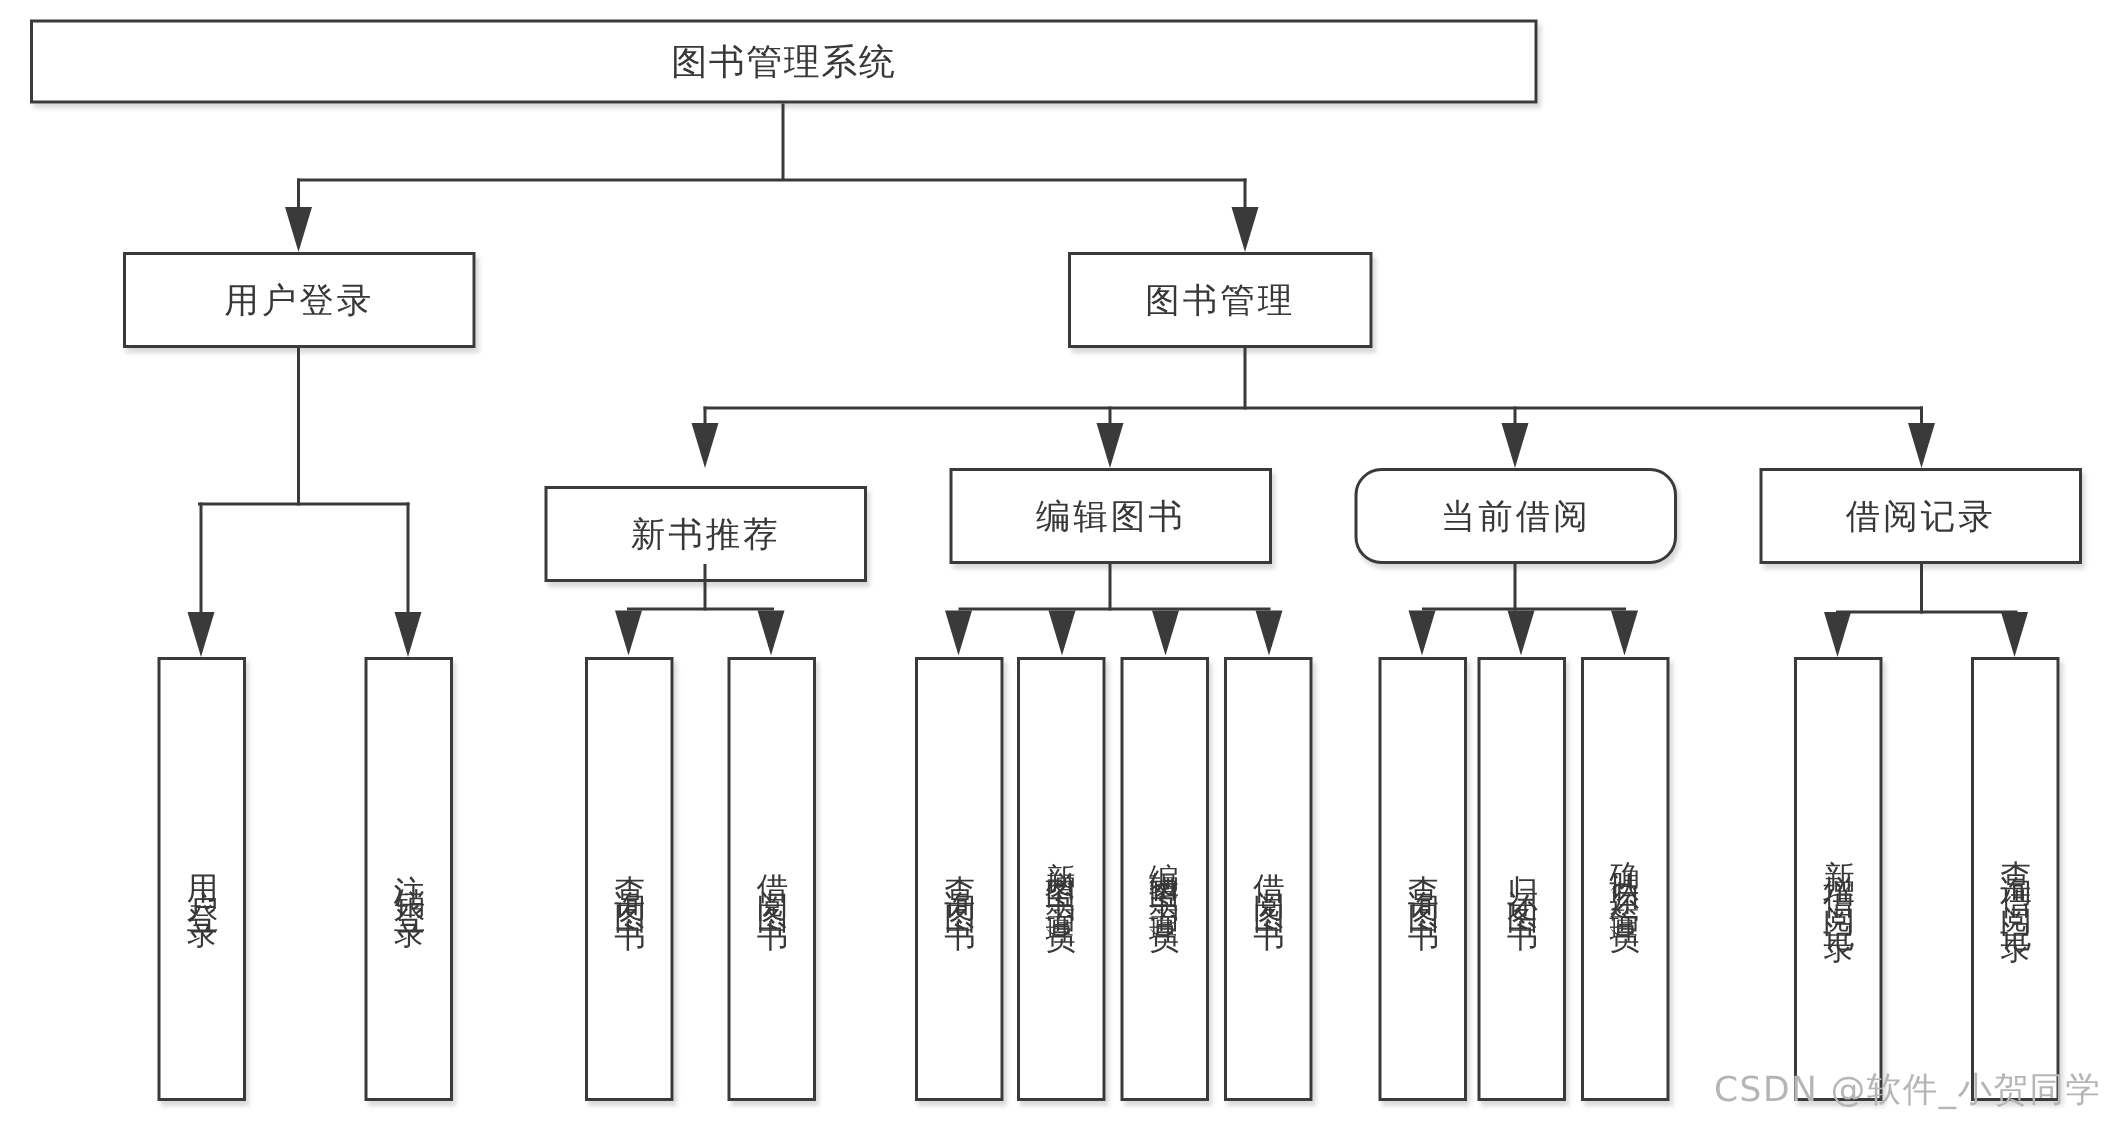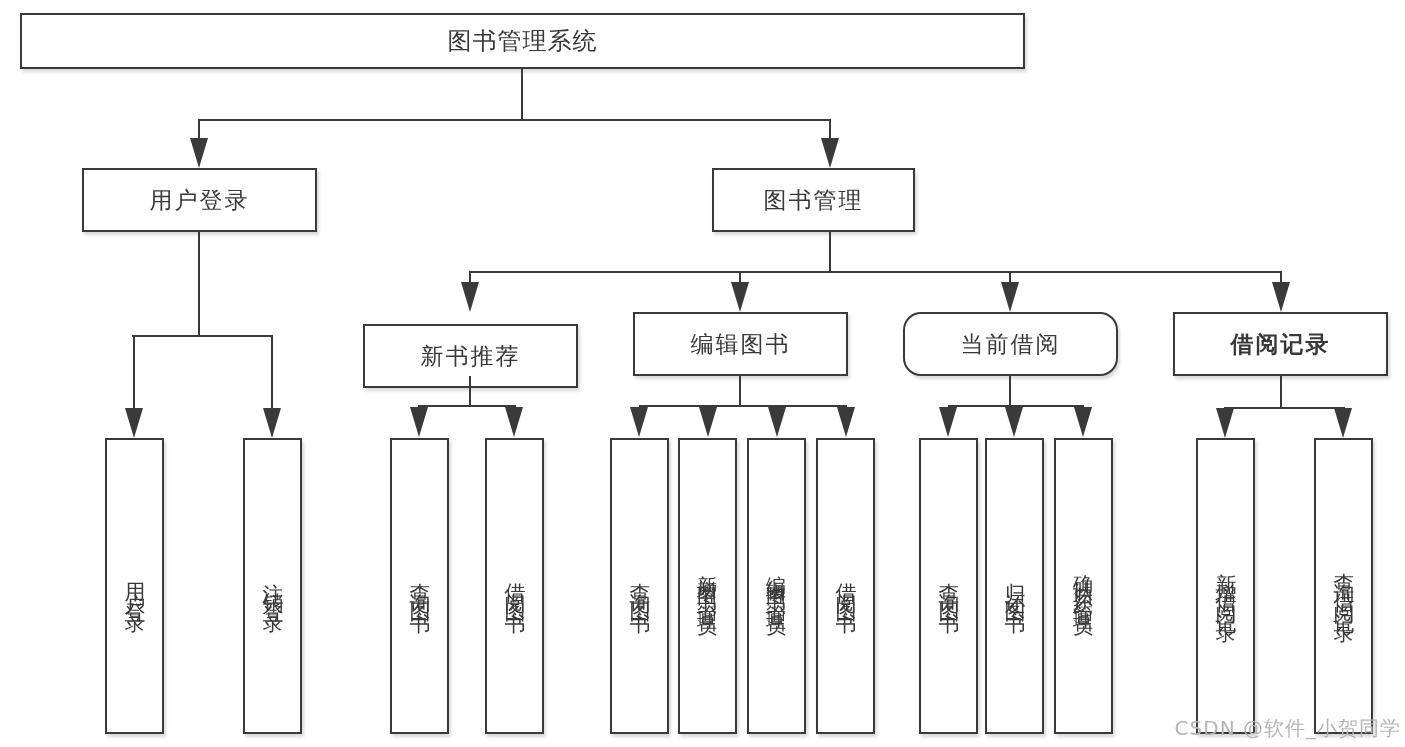--- a/index.html
+++ b/index.html
@@ -61,21 +61,21 @@
     position: absolute;
     width: 0; height: 0;
     border-left: 9px solid transparent;
     border-right: 9px solid transparent;
     border-top: 30px solid var(--line);
   }
   .watermark {
     position: absolute;
     right: 4px;
     bottom: 5px;
-    font-size: 20px;
+    font-size: 23px;
     color: var(--wm);
     z-index: 10;
     letter-spacing: 1px;
   }
 </style>
 </head>
 <body>
 
 <div class="canvas">
 
@@ -117,21 +117,21 @@
 
   <div class="node lvl" style="left:363px; top:312px; width:215px;margin-top:12px;">
     <span>新书推荐</span>
   </div>
   <div class="node lvl" style="left:633px; top:312px; width:215px;">
     <span>编辑图书</span>
   </div>
   <div class="node lvl" style="left:903px; top:312px; width:215px;border-radius:18px;">
     <span>当前借阅</span>
   </div>
-  <div class="node lvl" style="left:1173px; top:312px; width:215px;font-weight:bold;">
+  <div class="node lvl" style="left:1173px; top:312px; width:215px;">
     <span>借阅记录</span>
   </div>
 
   <div class="v" style="left:469px; top:376px; height:31px;"></div>
   <div class="h" style="left:418px; top:405px; width:98px;"></div>
   <div class="arr" style="left:410px; top:407px;"></div>
   <div class="arr" style="left:505px; top:407px;"></div>
 
   <div class="v" style="left:739px; top:376px; height:31px;"></div>
   <div class="h" style="left:639px; top:405px; width:208px;"></div>

